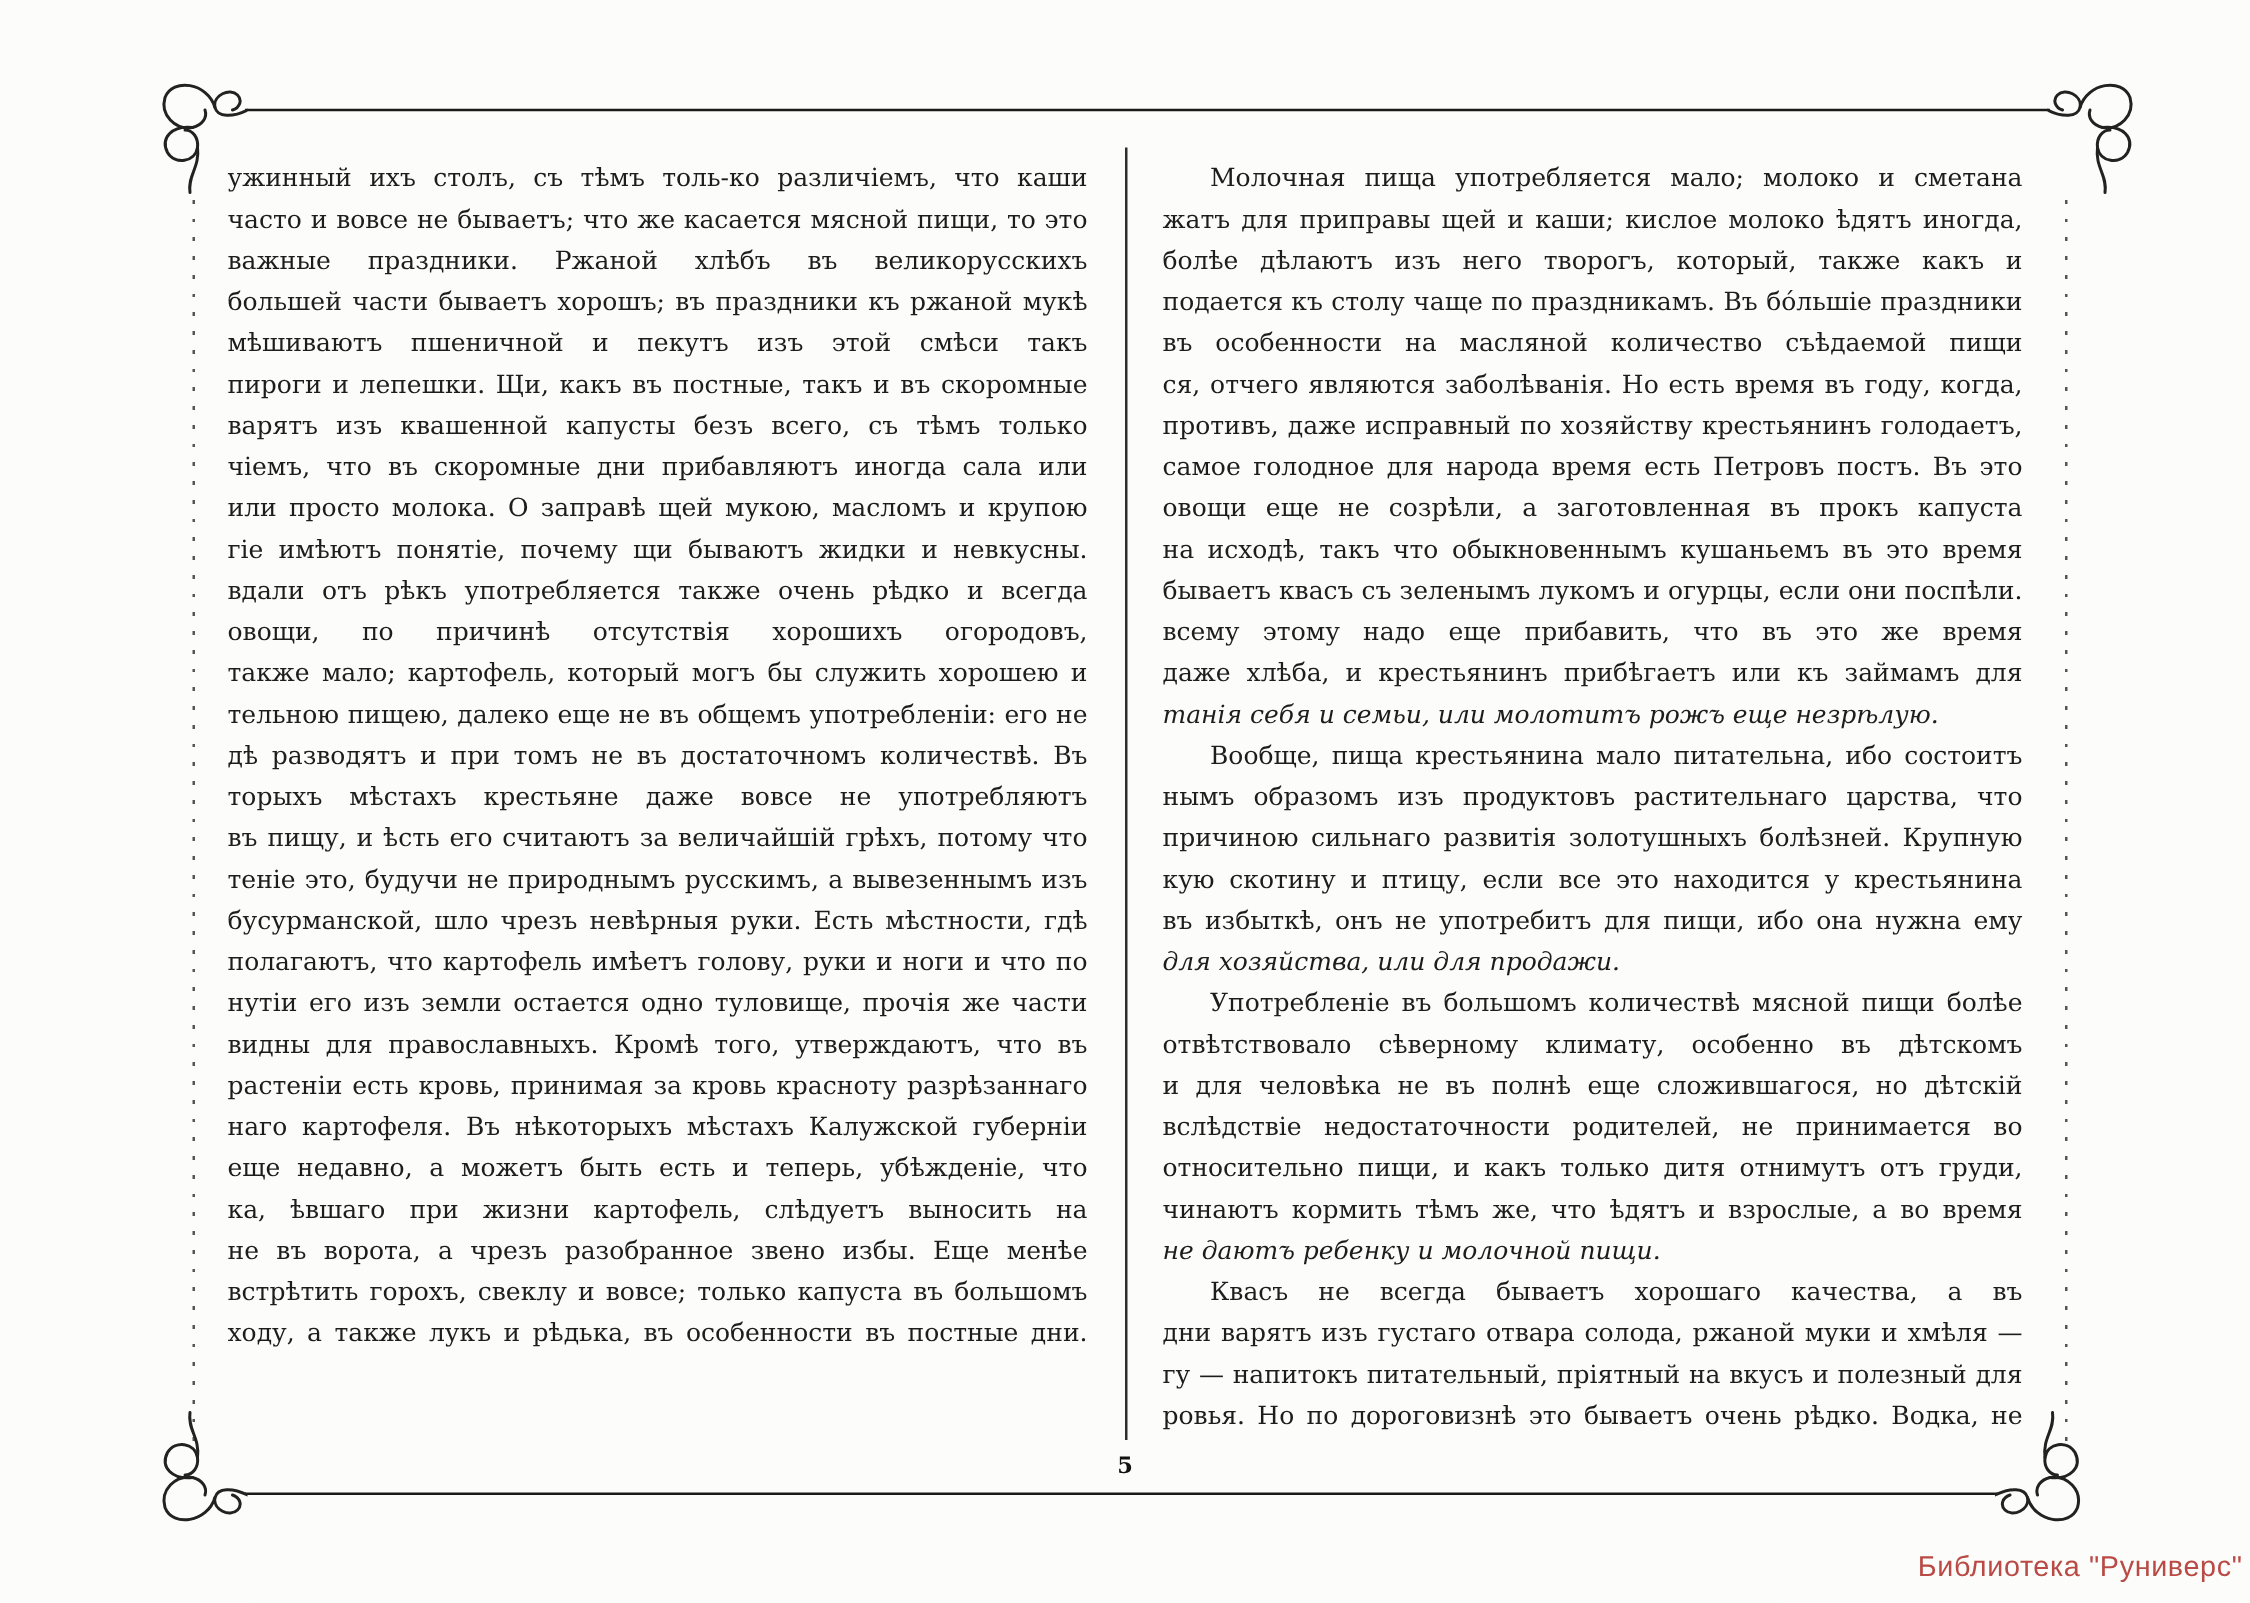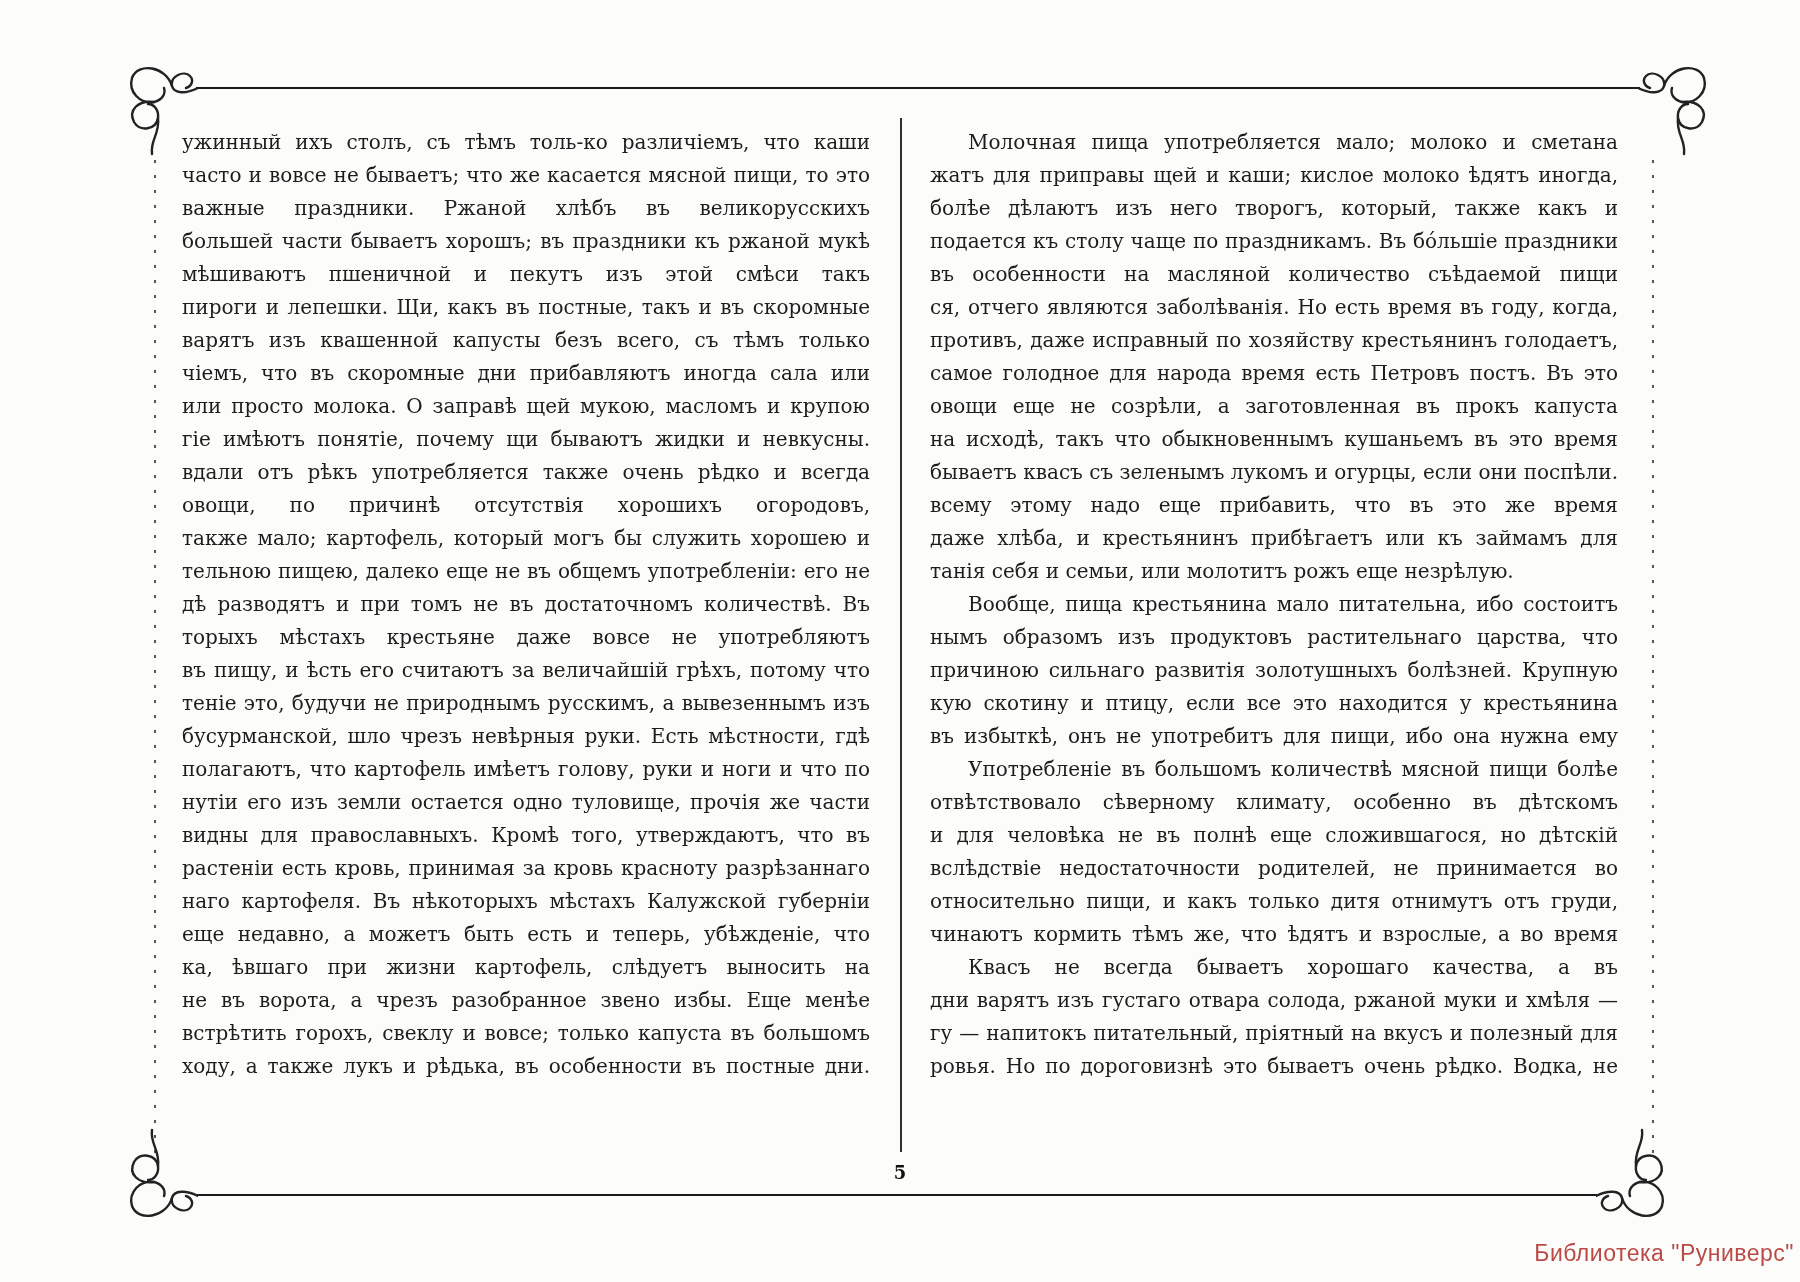--- a/index.html
+++ b/index.html
@@ -32,21 +32,21 @@
   
   .column{position:absolute;top:126px;width:688px;}
   .column.left-col{left:182px;}
   .column.right-col{left:930px;}
   .line{
     height:33px;line-height:33px;
     font-size:20px;
     white-space:nowrap;
   }
   .line{white-space:normal;text-align:justify;text-align-last:justify;text-justify:inter-word;overflow:hidden;}
-  .line.last{text-align-last:left;}
+  .line.last{text-align-last:left;font-style:italic;}
   .line.indent{text-indent:38px;}
   
   .page-number{
     position:absolute;left:850px;top:1162px;width:100px;
     text-align:center;font-size:18px;font-weight:bold;color:#111;
   }
   .watermark{
     position:absolute;right:6px;top:1240px;
     font-family:"Liberation Sans", sans-serif;
     font-size:23px;color:#b94a45;letter-spacing:0.5px;
@@ -140,26 +140,28 @@
       <div class="line">на исходѣ, такъ что обыкновеннымъ кушаньемъ въ это время года</div>
       <div class="line">бываетъ квасъ съ зеленымъ лукомъ и огурцы, если они поспѣли. Ко</div>
       <div class="line">всему этому надо еще прибавить, что въ это же время недостаетъ</div>
       <div class="line">даже хлѣба, и крестьянинъ прибѣгаетъ или къ займамъ для пропи-</div>
       <div class="line last">танія себя и семьи, или молотитъ рожъ еще незрѣлую.</div>
       <div class="line indent">Вообще, пища крестьянина мало питательна, ибо состоитъ глав-</div>
       <div class="line">нымъ образомъ изъ продуктовъ растительнаго царства, что служитъ</div>
       <div class="line">причиною сильнаго развитія золотушныхъ болѣзней. Крупную и мел-</div>
       <div class="line">кую скотину и птицу, если все это находится у крестьянина даже</div>
       <div class="line">въ избыткѣ, онъ не употребитъ для пищи, ибо она нужна ему или</div>
+      <div class="line last">для хозяйства, или для продажи.</div>
       <div class="line indent">Употребленіе въ большомъ количествѣ мясной пищи болѣе бы со-</div>
       <div class="line">отвѣтствовало сѣверному климату, особенно въ дѣтскомъ возрастѣ</div>
       <div class="line">и для человѣка не въ полнѣ еще сложившагося, но дѣтскій возрастъ,</div>
       <div class="line">вслѣдствіе недостаточности родителей, не принимается во вниманіе</div>
       <div class="line">относительно пищи, и какъ только дитя отнимутъ отъ груди, его на-</div>
       <div class="line">чинаютъ кормить тѣмъ же, что ѣдятъ и взрослые, а во время поста</div>
+      <div class="line last">не даютъ ребенку и молочной пищи.</div>
       <div class="line indent">Квасъ не всегда бываетъ хорошаго качества, а въ праздничные</div>
       <div class="line">дни варятъ изъ густаго отвара солода, ржаной муки и хмѣля — бра-</div>
       <div class="line">гу — напитокъ питательный, пріятный на вкусъ и полезный для здо-</div>
       <div class="line">ровья. Но по дороговизнѣ это бываетъ очень рѣдко. Водка, не смо-</div>
     </div>
 
   <div class="page-number">5</div>
   <div class="watermark">Библиотека "Руниверс"</div>
 
 </div>

